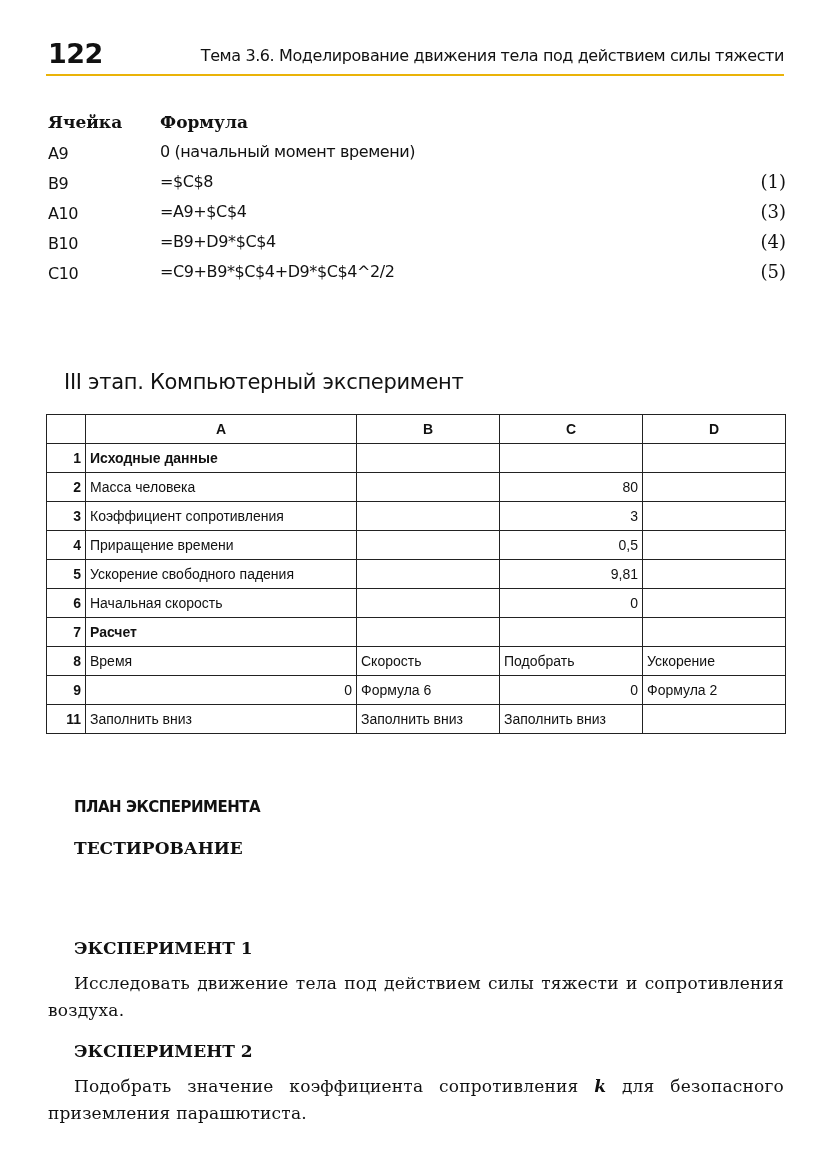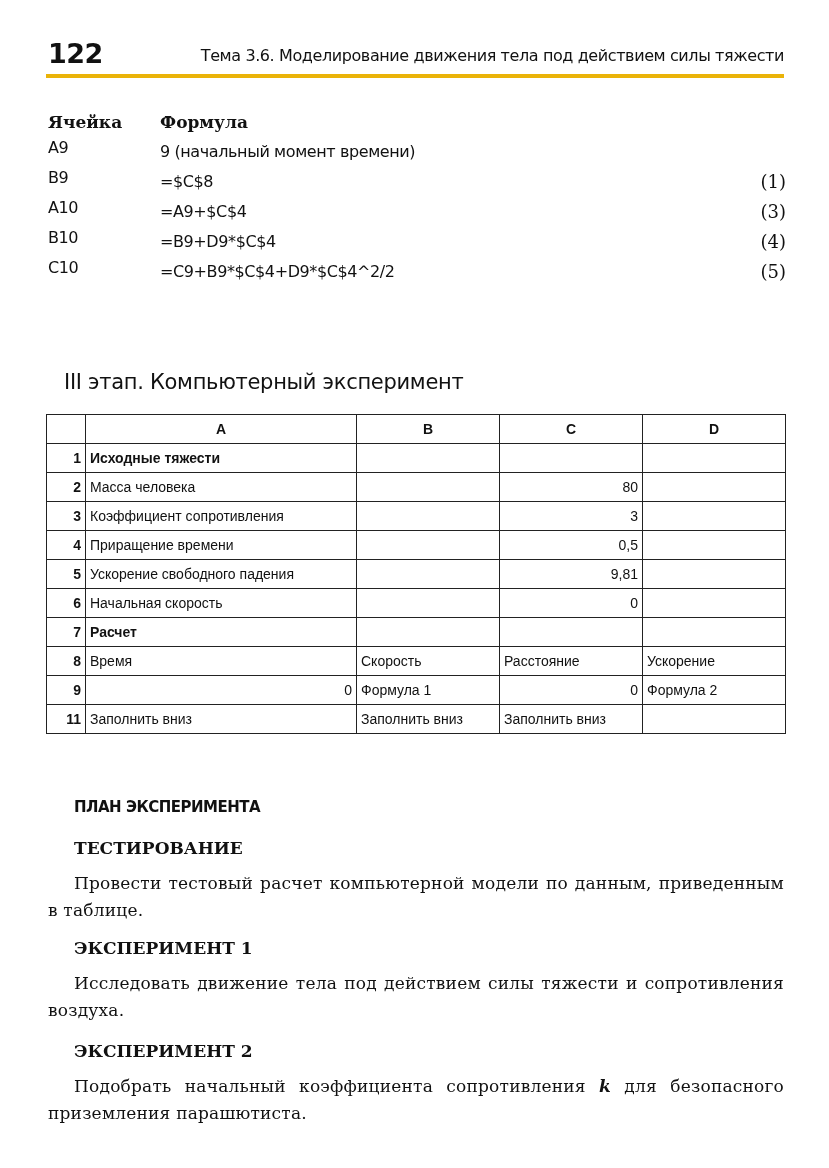--- a/index.html
+++ b/index.html
@@ -1,27 +1,27 @@
 <!DOCTYPE html>
 <html><head>
 <meta charset="utf-8">
 <style>
   html, body { margin: 0; padding: 0; background: #ffffff; }
   body { width: 829px; height: 1168px; position: relative; overflow: hidden; color: #111; }
   .page { position: absolute; left: 0; top: 0; width: 829px; height: 1168px; }
 
   
-  .run-head { position: absolute; left: 46px; top: 34px; width: 738px; height: 40px; border-bottom: 4px solid #eab308; }
+  .run-head { position: absolute; left: 46px; top: 34px; width: 738px; height: 40px; border-bottom: 2px solid #eab308; }
   .page-num { position: absolute; left: 2px; top: 4px; font-family: "DejaVu Sans", sans-serif; font-weight: bold; font-size: 27px; letter-spacing: -0.5px; }
   .run-title { position: absolute; right: 0; top: 12px; font-family: "DejaVu Sans", sans-serif; font-size: 16px; letter-spacing: -0.4px; }
 
   
   .flist { position: absolute; left: 48px; top: 108px; width: 738px; }
   .frow { position: relative; height: 30px; }
-  .frow .cell { position: absolute; left: 0; top: 0; font-family: "DejaVu Sans", sans-serif; font-size: 16px; letter-spacing: -0.4px; }
+  .frow .cell { position: absolute; left: 0; top: 6px; font-family: "DejaVu Sans", sans-serif; font-size: 16px; letter-spacing: -0.4px; }
   .frow .formula { position: absolute; left: 112px; top: 4px; font-family: "DejaVu Sans", sans-serif; font-size: 16px; letter-spacing: -0.4px; }
   .frow .eqno { position: absolute; right: 0; top: 3px; font-family: "DejaVu Serif", serif; font-size: 18px; }
   .frow.head .cell, .frow.head .formula { font-family: "DejaVu Serif", serif; font-weight: bold; font-size: 17px; top: 4px; letter-spacing: 0; }
 
   
   .stage-title { position: absolute; left: 64px; top: 370px; font-family: "DejaVu Sans", sans-serif; font-weight: normal; font-size: 21px; letter-spacing: -0.3px; }
 
   
   table.sheet { position: absolute; left: 46px; top: 414px; border-collapse: collapse; font-family: "Liberation Sans", sans-serif; font-size: 14px; }
   table.sheet td, table.sheet th { border: 1.5px solid #222; height: 28px; padding: 0 4px; white-space: nowrap; }
@@ -51,21 +51,21 @@
     <span class="run-title">Тема 3.6. Моделирование движения тела под действием силы тяжести</span>
   </div>
 
   <div class="flist">
     <div class="frow head">
       <span class="cell">Ячейка</span>
       <span class="formula">Формула</span>
     </div>
     <div class="frow">
       <span class="cell">A9</span>
-      <span class="formula">9 (начальный момент времени)</span>
+      <span class="formula">0 (начальный момент времени)</span>
       <span class="eqno"></span>
     </div>
     <div class="frow">
       <span class="cell">B9</span>
       <span class="formula">=$C$8</span>
       <span class="eqno">(1)</span>
     </div>
     <div class="frow">
       <span class="cell">A10</span>
       <span class="formula">=A9+$C$4</span>
@@ -98,21 +98,21 @@
         <th></th>
         <th>A</th>
         <th>B</th>
         <th>C</th>
         <th>D</th>
       </tr>
     </thead>
     <tbody>
       <tr>
         <td class="rh">1</td>
-        <td class="bold">Исходные тяжести</td>
+        <td class="bold">Исходные данные</td>
         <td></td>
         <td></td>
         <td></td>
       </tr>
       <tr>
         <td class="rh">2</td>
         <td>Масса человека</td>
         <td></td>
         <td class="num">80</td>
         <td></td>
@@ -149,44 +149,43 @@
         <td class="rh">7</td>
         <td class="bold">Расчет</td>
         <td></td>
         <td></td>
         <td></td>
       </tr>
       <tr>
         <td class="rh">8</td>
         <td>Время</td>
         <td>Скорость</td>
-        <td>Расстояние</td>
+        <td>Подобрать</td>
         <td>Ускорение</td>
       </tr>
       <tr>
         <td class="rh">9</td>
         <td class="num">0</td>
-        <td>Формула 1</td>
+        <td>Формула 6</td>
         <td class="num">0</td>
         <td>Формула 2</td>
       </tr>
       <tr>
         <td class="rh">11</td>
         <td>Заполнить вниз</td>
         <td>Заполнить вниз</td>
         <td>Заполнить вниз</td>
         <td></td>
       </tr>
     </tbody>
   </table>
 
   <div class="plan-title">ПЛАН ЭКСПЕРИМЕНТА</div>
 
   <div class="sec-title" style="top:838px;">ТЕСТИРОВАНИЕ</div>
-  <div class="para" style="top:870px;">Провести тестовый расчет компьютерной модели по данным, приведенным в таблице.</div>
 
   <div class="sec-title" style="top:938px;">ЭКСПЕРИМЕНТ 1</div>
   <div class="para" style="top:970px;">Исследовать движение тела под действием силы тяжести и сопротивления воздуха.</div>
 
   <div class="sec-title" style="top:1041px;">ЭКСПЕРИМЕНТ 2</div>
-  <div class="para" style="top:1073px;"><span>Подобрать начальный коэффициента сопротивления </span><i>k</i><span> для безопасного приземления парашютиста.</span></div>
+  <div class="para" style="top:1073px;"><span>Подобрать значение коэффициента сопротивления </span><i>k</i><span> для безопасного приземления парашютиста.</span></div>
 
 </div>
 
 </body></html>

